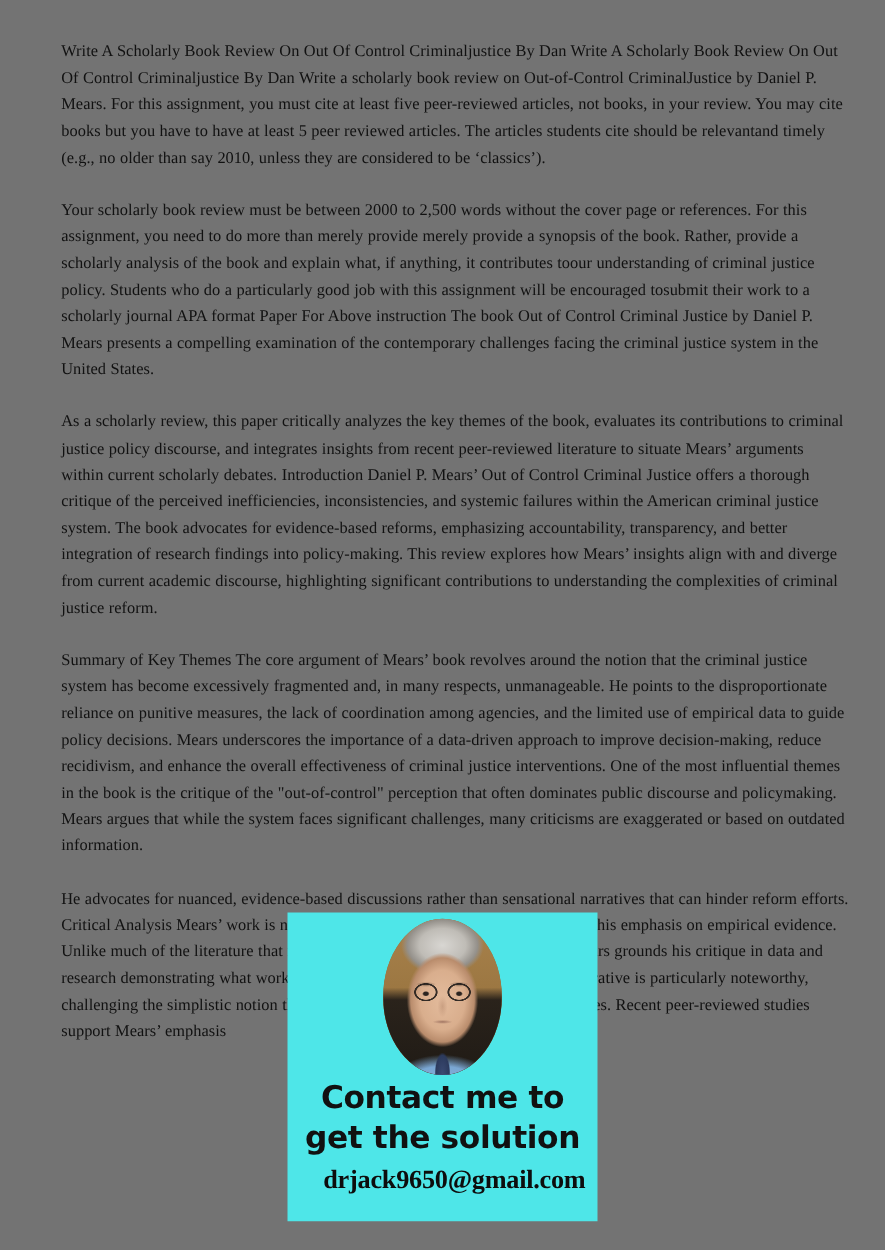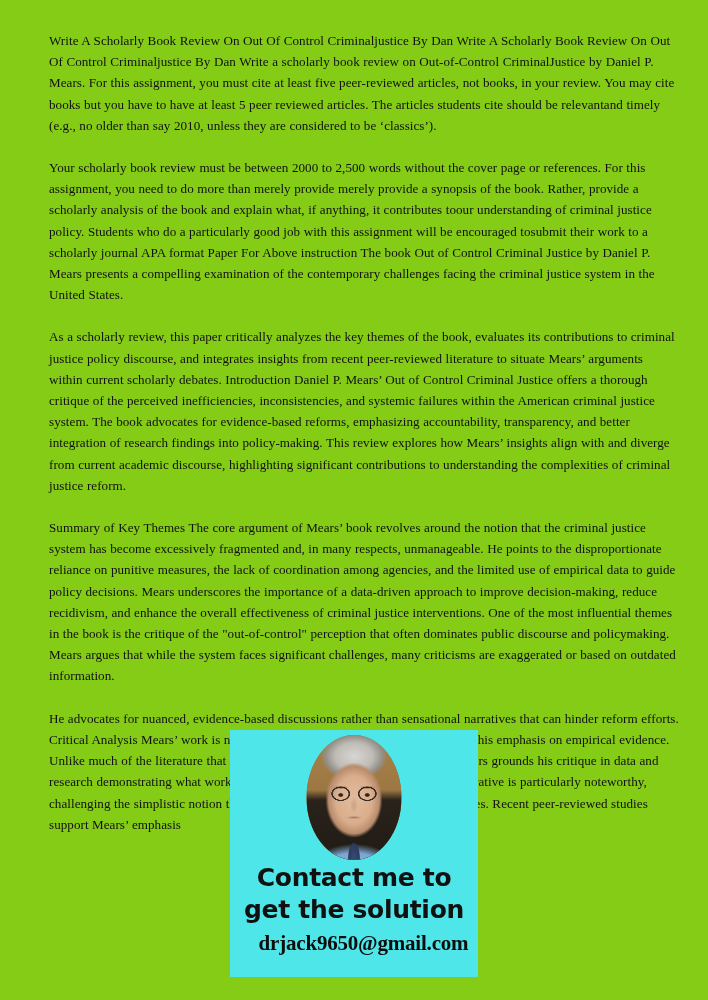--- a/index.html
+++ b/index.html
@@ -17,21 +17,21 @@
     font-family: "Liberation Serif", "DejaVu Serif", serif;
     color: #000000;
   }
 
   .page {
     position: absolute;
     left: 0;
     top: 0;
     width: 708px;
     height: 1000px;
-    background: #84cc16;
+    background: #737373;
   }
 
   .doc-body {
     position: absolute;
     left: 49px;
     top: 30px;
     width: 630px;
   }
 
   .para {

